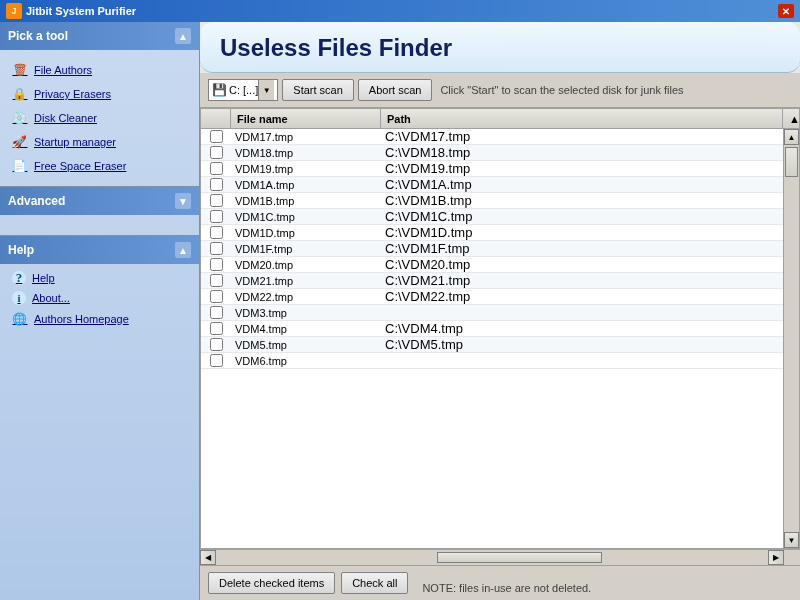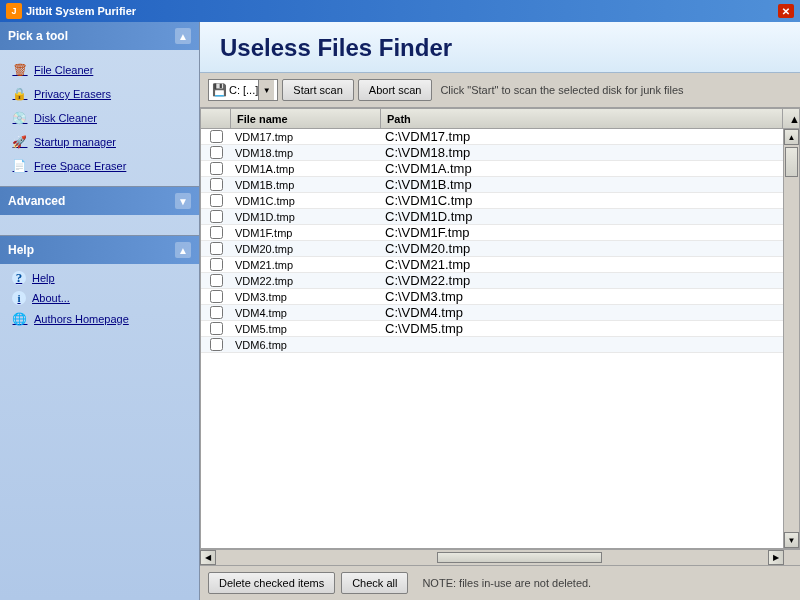--- a/index.html
+++ b/index.html
@@ -124,20 +124,21 @@
       display: flex;
       flex-direction: column;
       height: 578px;
     }
 
     
     .app-header {
       background: linear-gradient(to bottom, #f0f8ff 0%, #d8eaf8 100%);
       padding: 12px 20px 10px 20px;
       border-bottom: 1px solid #a0b8d0;
+      border-radius: 13px;
     }
     .app-title {
       font-size: 24px;
       font-weight: bold;
       color: #102060;
       font-family: Arial, sans-serif;
     }
 
     
     .toolbar {
@@ -309,21 +310,21 @@
       border: 1px solid #808080;
     }
     .scroll-corner {
       width: 16px; height: 15px;
       background: #d4d0c8;
     }
 
     
     .bottom-bar {
       display: flex;
-      align-items: center;
+      align-items: flex-end;
       padding: 6px 8px;
       background: #d4d0c8;
       border-top: 1px solid #a0a0a0;
       gap: 6px;
     }
     .bottom-note {
       font-size: 11px;
       color: #404040;
       margin-left: 8px;
     }
@@ -359,21 +360,21 @@
   <div class="sidebar">
 
     <div class="pick-tool-section">
       <div class="section-header">
         <span>Pick a tool</span>
         <span class="collapse-btn">▲</span>
       </div>
       <div class="pick-tool-content">
         <div class="sidebar-item">
           <span class="sidebar-item-icon icon-shredder">🗑</span>
-          <span>File Cleaner</span>
+          <span>File Authors</span>
         </div>
         <div class="sidebar-item">
           <span class="sidebar-item-icon icon-eraser">🔒</span>
           <span>Privacy Erasers</span>
         </div>
         <div class="sidebar-item">
           <span class="sidebar-item-icon icon-disk">💿</span>
           <span>Disk Cleaner</span>
         </div>
         <div class="sidebar-item">
@@ -456,20 +457,27 @@
       <div class="cell-checkbox">
         <input type="checkbox" style="">
       </div>
       <div class="cell-filename">VDM18.tmp</div>
       <div class="cell-path">C:\VDM18.tmp</div>
     </div>
           <div class="file-row">
       <div class="cell-checkbox">
         <input type="checkbox" style="">
       </div>
+      <div class="cell-filename">VDM19.tmp</div>
+      <div class="cell-path">C:\VDM19.tmp</div>
+    </div>
+          <div class="file-row">
+      <div class="cell-checkbox">
+        <input type="checkbox" style="">
+      </div>
       <div class="cell-filename">VDM1A.tmp</div>
       <div class="cell-path">C:\VDM1A.tmp</div>
     </div>
           <div class="file-row">
       <div class="cell-checkbox">
         <input type="checkbox" style="">
       </div>
       <div class="cell-filename">VDM1B.tmp</div>
       <div class="cell-path">C:\VDM1B.tmp</div>
     </div>
@@ -513,21 +521,20 @@
         <input type="checkbox" style="">
       </div>
       <div class="cell-filename">VDM22.tmp</div>
       <div class="cell-path">C:\VDM22.tmp</div>
     </div>
           <div class="file-row">
       <div class="cell-checkbox">
         <input type="checkbox" style="">
       </div>
       <div class="cell-filename">VDM3.tmp</div>
-      <div class="cell-path">C:\VDM3.tmp</div>
     </div>
           <div class="file-row">
       <div class="cell-checkbox">
         <input type="checkbox" style="">
       </div>
       <div class="cell-filename">VDM4.tmp</div>
       <div class="cell-path">C:\VDM4.tmp</div>
     </div>
           <div class="file-row">
       <div class="cell-checkbox">

